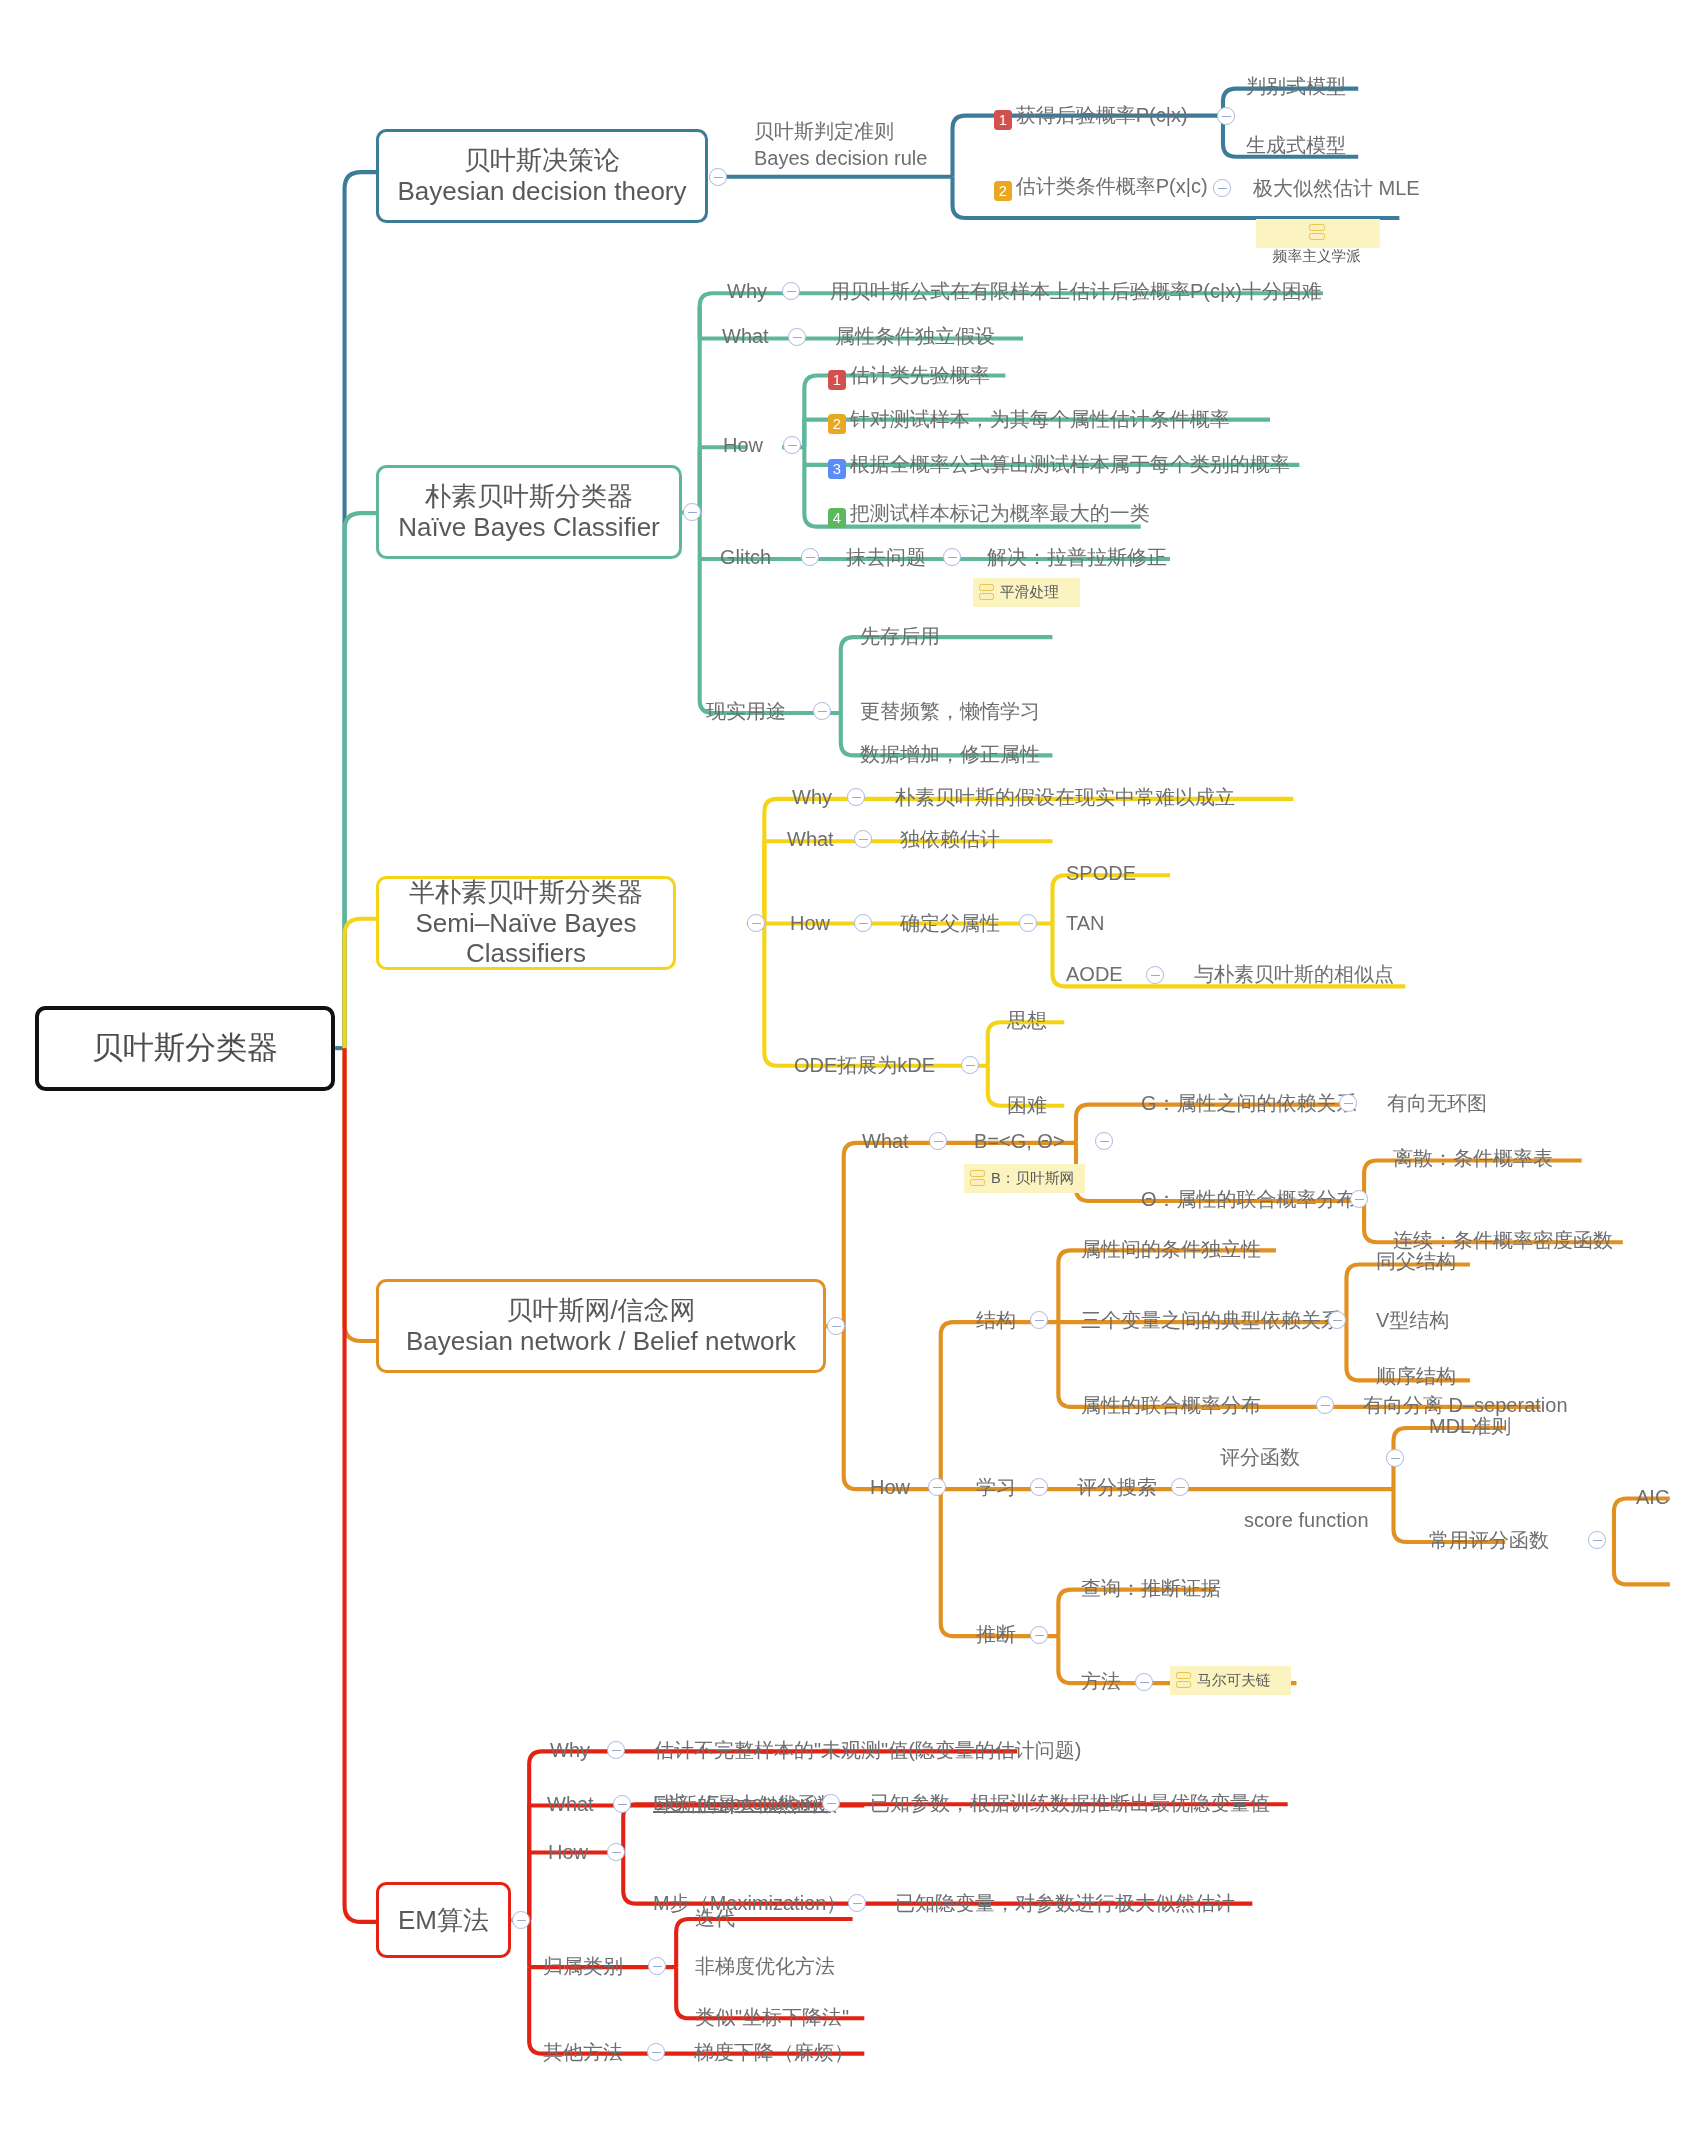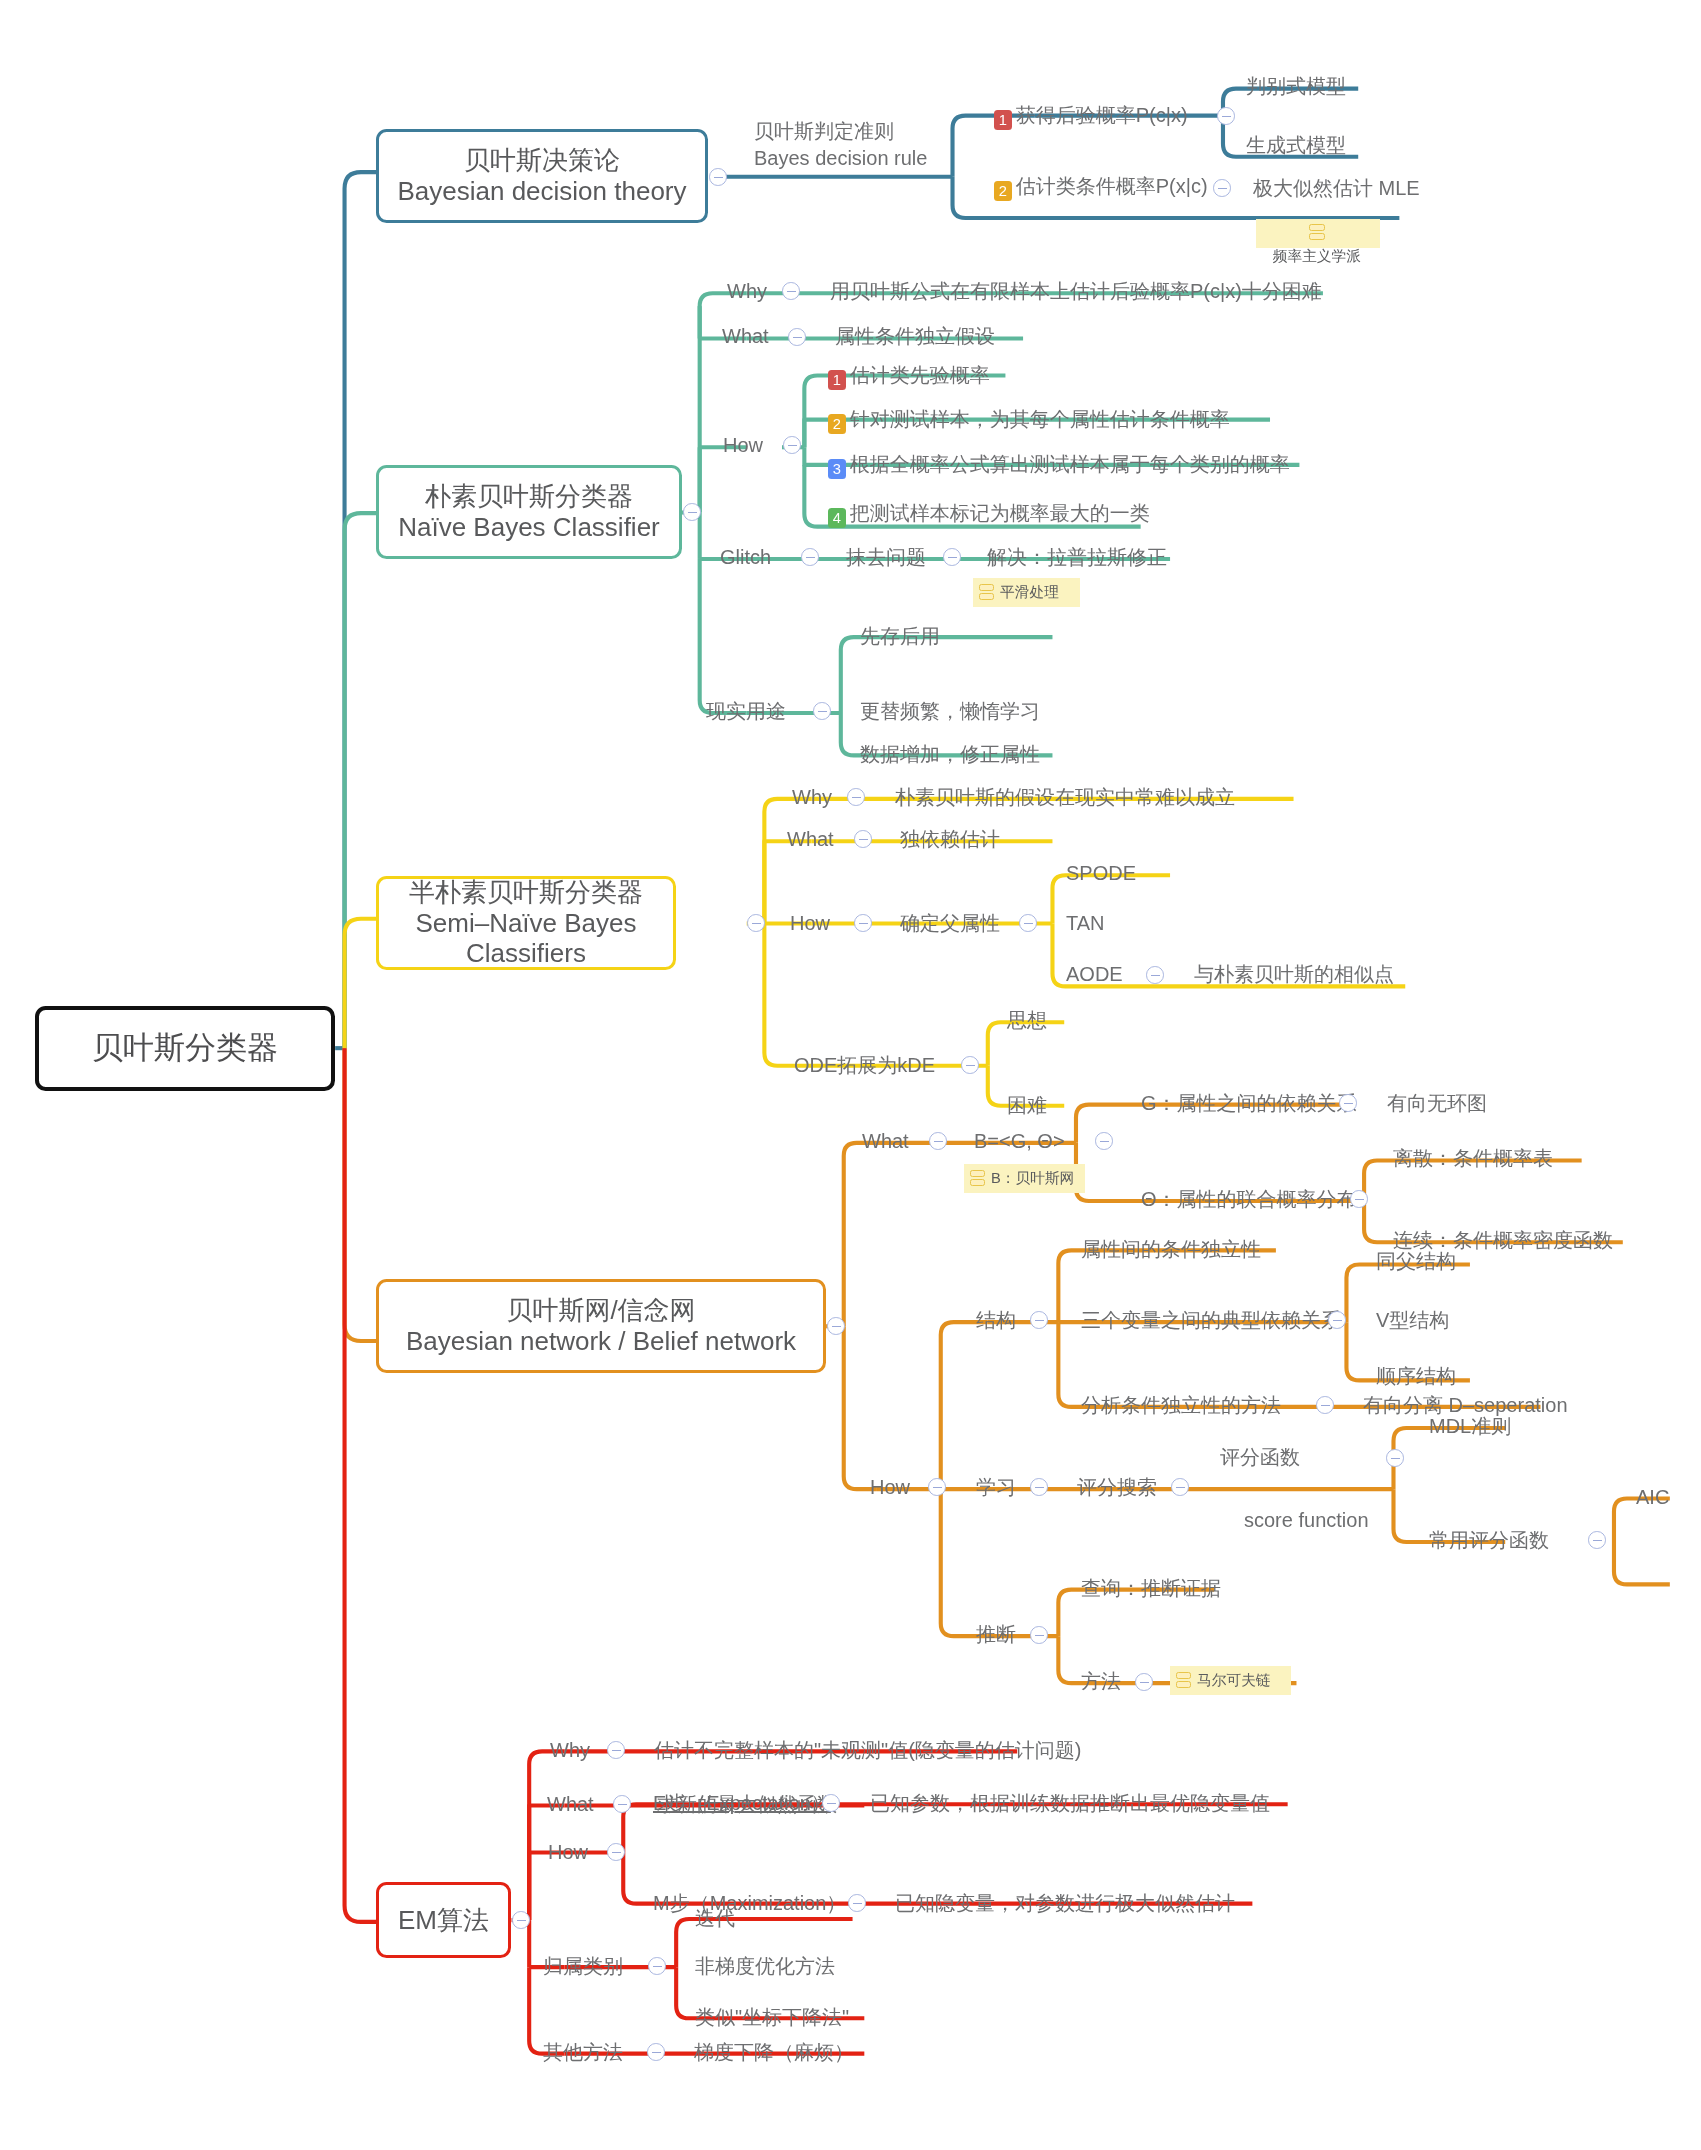--- a/index.html
+++ b/index.html
@@ -317,21 +317,21 @@
   <div class="tog" style="left:928px;top:1478px;"></div>
 
   <div class="tnode sz34" style="left:976px;top:1310px;">结构</div>
   <div class="tog" style="left:1030px;top:1311px;"></div>
   <div class="tnode sz34" style="left:1081px;top:1239px;">属性间的条件独立性</div>
   <div class="tnode sz34" style="left:1081px;top:1310px;">三个变量之间的典型依赖关系</div>
   <div class="tog" style="left:1328px;top:1311px;"></div>
   <div class="tnode sz34" style="left:1376px;top:1251px;">同父结构</div>
   <div class="tnode sz34" style="left:1376px;top:1310px;">V型结构</div>
   <div class="tnode sz34" style="left:1376px;top:1366px;">顺序结构</div>
-  <div class="tnode sz34" style="left:1081px;top:1395px;">分析条件独立性的方法</div>
+  <div class="tnode sz34" style="left:1081px;top:1395px;">属性的联合概率分布</div>
   <div class="tog" style="left:1316px;top:1396px;"></div>
   <div class="tnode sz34" style="left:1363px;top:1395px;">有向分离 D–seperation</div>
 
   <div class="tnode sz34" style="left:976px;top:1477px;">学习</div>
   <div class="tog" style="left:1030px;top:1478px;"></div>
   <div class="tnode sz34" style="left:1077px;top:1477px;">评分搜索</div>
   <div class="tog" style="left:1171px;top:1478px;"></div>
   <div class="tnode sz34" style="left:1220px;top:1447px;">评分函数</div>
   <div class="tnode sz34" style="left:1220px;top:1510px;margin-left:24px;">score function</div>
   <div class="tog" style="left:1386px;top:1449px;"></div>

